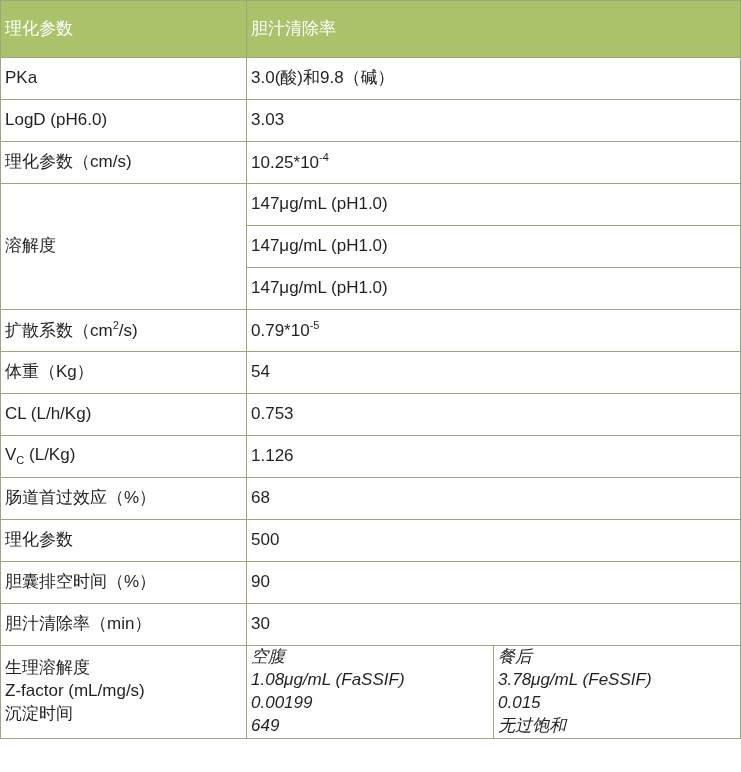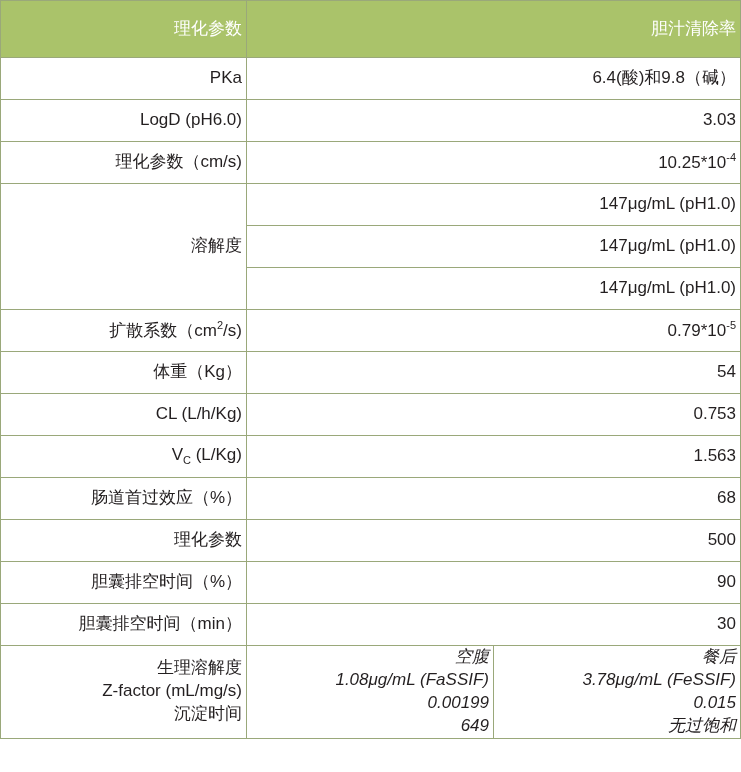--- a/index.html
+++ b/index.html
@@ -19,21 +19,21 @@
     box-sizing: border-box;
   }
   table.param-table {
     border-collapse: collapse;
     width: 741px;
     table-layout: fixed;
   }
   table.param-table td,
   table.param-table th {
     border: 1px solid #9aa87a;
-    text-align: right;
+    text-align: left;
     vertical-align: middle;
     font-size: 17px;
     font-weight: normal;
     padding: 0 4px;
     line-height: 1.35;
   }
   thead th {
     background: #aac36a;
     color: #ffffff;
     font-weight: bold;
@@ -82,21 +82,21 @@
     <thead>
       <tr>
         <th class="left-head">理化参数</th>
         <th colspan="2">胆汁清除率</th>
       </tr>
     </thead>
     <tbody>
 
       <tr>
         <td class="label-cell">PKa</td>
-        <td colspan="2">6.4(酸)和9.8（碱）</td>
+        <td colspan="2">3.0(酸)和9.8（碱）</td>
       </tr>
 
       <tr>
         <td class="label-cell">LogD (pH6.0)</td>
         <td colspan="2">3.03</td>
       </tr>
 
       <tr>
         <td class="label-cell">理化参数（cm/s)</td>
         <td colspan="2"><span class="nowrap"><span>10.25*10</span><sup class="sup">-4</sup></span></td>
@@ -123,40 +123,40 @@
         <td colspan="2">54</td>
       </tr>
 
       <tr>
         <td class="label-cell">CL (L/h/Kg)</td>
         <td colspan="2">0.753</td>
       </tr>
 
       <tr>
         <td class="label-cell"><span class="nowrap"><span>V</span><sub class="sub">C</sub><span> (L/Kg)</span></span></td>
-        <td colspan="2">1.563</td>
+        <td colspan="2">1.126</td>
       </tr>
 
       <tr>
         <td class="label-cell">肠道首过效应（%）</td>
         <td colspan="2">68</td>
       </tr>
 
       <tr>
         <td class="label-cell">理化参数</td>
         <td colspan="2">500</td>
       </tr>
 
       <tr>
         <td class="label-cell">胆囊排空时间（%）</td>
         <td colspan="2">90</td>
       </tr>
 
       <tr>
-        <td class="label-cell">胆囊排空时间（min）</td>
+        <td class="label-cell">胆汁清除率（min）</td>
         <td colspan="2">30</td>
       </tr>
 
       <tr>
         <td class="label-cell bottom-label">生理溶解度
 Z-factor (mL/mg/s)
 沉淀时间</td>
         <td class="multi-line">空腹
 1.08μg/mL (FaSSIF)
 0.00199

